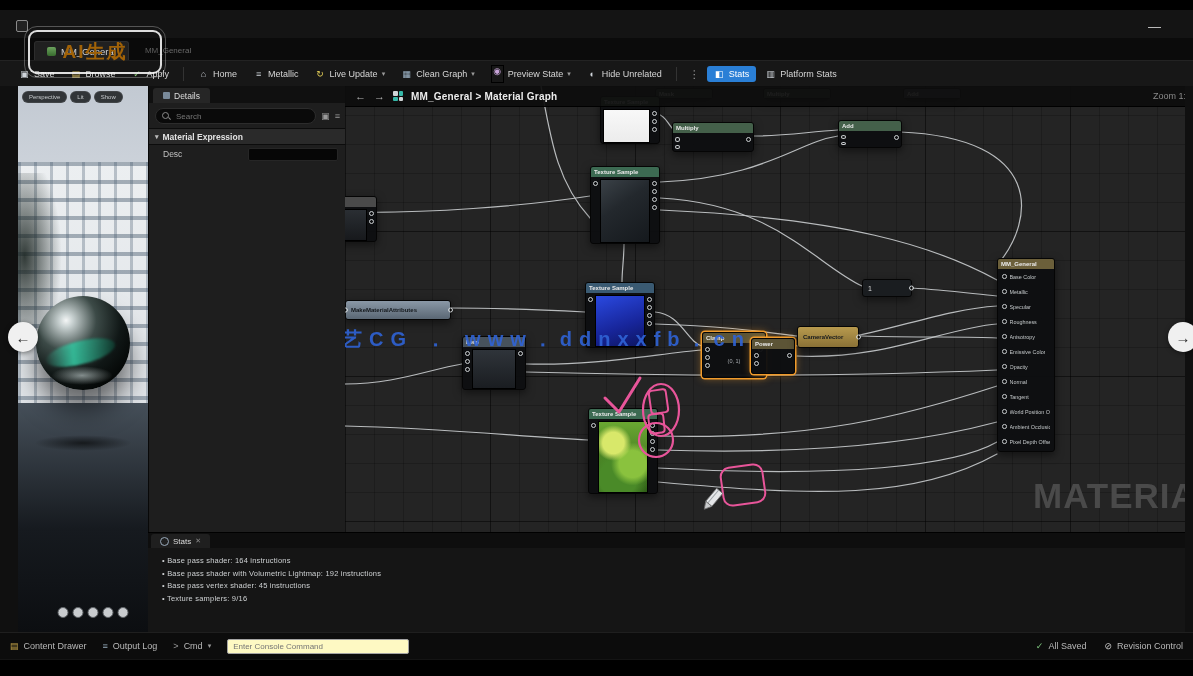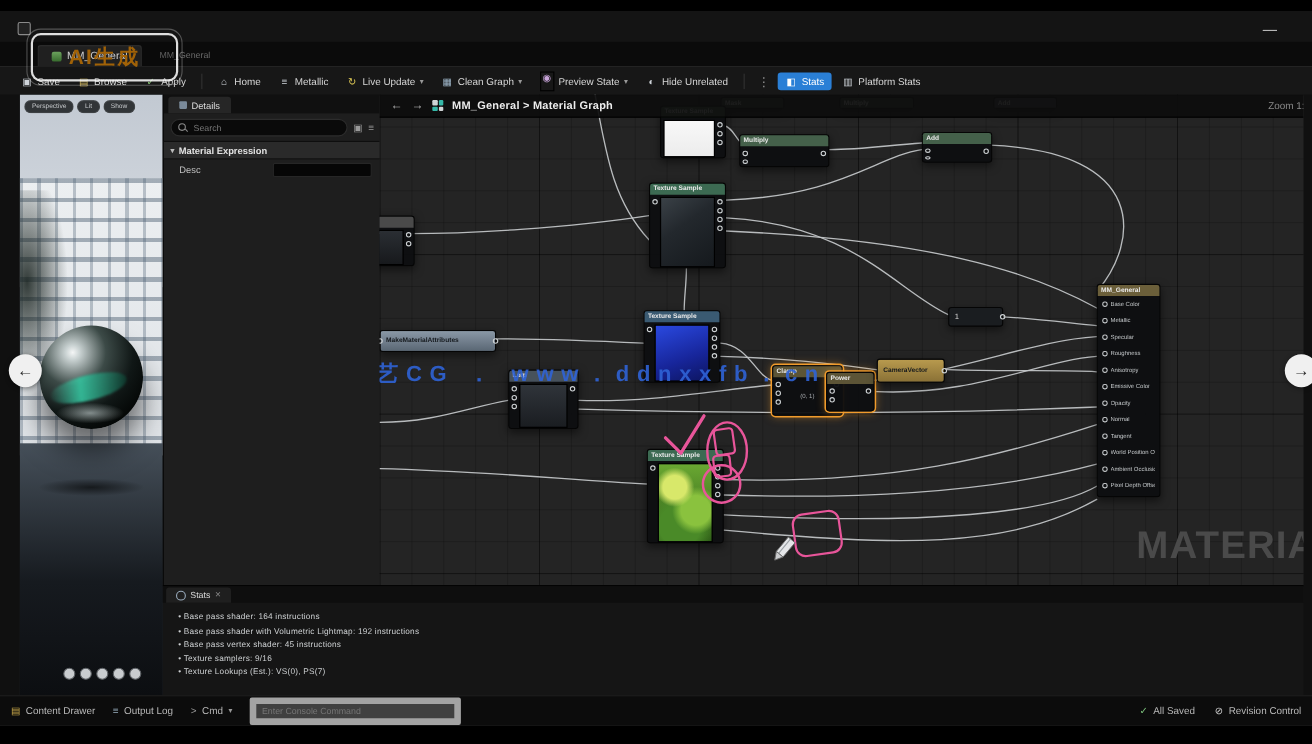--- a/index.html
+++ b/index.html
@@ -125,21 +125,21 @@
   .stats-list{padding:8px 14px;display:flex;flex-direction:column;gap:3.5px;}
   .stat-line{font-size:7.5px;color:#ced1d3;letter-spacing:.2px;}
   .stat-line::before{content:"•  ";color:#ced1d3;}
 
   
   .statusbar{position:absolute;left:0;top:622px;right:0;height:26px;background:#0c0c0c;border-top:1px solid #1f1f1f;display:flex;align-items:center;padding:0 10px;gap:16px;font-size:9px;color:#b8b8b8;}
   .sb-item{display:flex;align-items:center;gap:5px;}
   .sb-item .ico{font-size:9px;color:#c9a84a;}
   .sb-item .ico.log{color:#9ab0c0}.sb-item .ico.cmd{color:#9a9a9a}.sb-item .ico.saved{color:#7ec57e}.sb-item .ico.revision{color:#c9c9c9}
   .sb-caret{font-size:7px;color:#9a9a9a;}
-  .console-input{width:170px;height:13px;background:#404040;border:6px solid #a3a3a3;border-radius:2px;color:#8a8a8a;font-size:8px;padding:0 5px;font-family:inherit;outline:none;}
+  .console-input{width:170px;height:13px;background:#fef9c3;border:1px solid #a3a3a3;border-radius:2px;color:#8a8a8a;font-size:8px;padding:0 5px;font-family:inherit;outline:none;}
   .sb-right{margin-left:auto;display:flex;gap:18px;align-items:center;}
 
   
   .ai-badge{position:absolute;left:28px;top:30px;width:130px;height:40px;border:2.5px solid rgba(250,250,250,.88);border-radius:9px;outline:1.5px solid rgba(255,255,255,.28);outline-offset:3px;display:flex;align-items:center;justify-content:center;color:#a16207;font-size:19px;font-weight:bold;letter-spacing:2px;z-index:70;background:rgba(10,10,10,.12);}
   .nav-circle{position:absolute;top:322px;width:30px;height:30px;border-radius:50%;background:#f0f0f0;color:#2a2a2a;display:flex;align-items:center;justify-content:center;font-size:15px;box-shadow:0 1px 5px rgba(0,0,0,.45);z-index:80;}
   .nav-prev{left:8px;}
   .nav-next{left:1168px;}
 </style>
 </head>
 <body>
@@ -537,21 +537,20 @@
             <span class="cico"></span>
             <span>Stats</span>
             <span class="stats-close">✕</span>
           </div>
         </div>
         <div class="stats-list">
             <div class="stat-line">Base pass shader: 164 instructions</div>
             <div class="stat-line">Base pass shader with Volumetric Lightmap: 192 instructions</div>
             <div class="stat-line">Base pass vertex shader: 45 instructions</div>
             <div class="stat-line">Texture samplers: 9/16</div>
-            <div class="stat-line">Texture Lookups (Est.): VS(0), PS(7)</div>
           </div>
       </div>
     </div>
 
     <div class="statusbar">
       <div style="display:flex;gap:16px;align-items:center;">
           <div class="sb-item">
             <span class="ico drawer">▤</span>
             <span>Content Drawer</span>
           </div>

